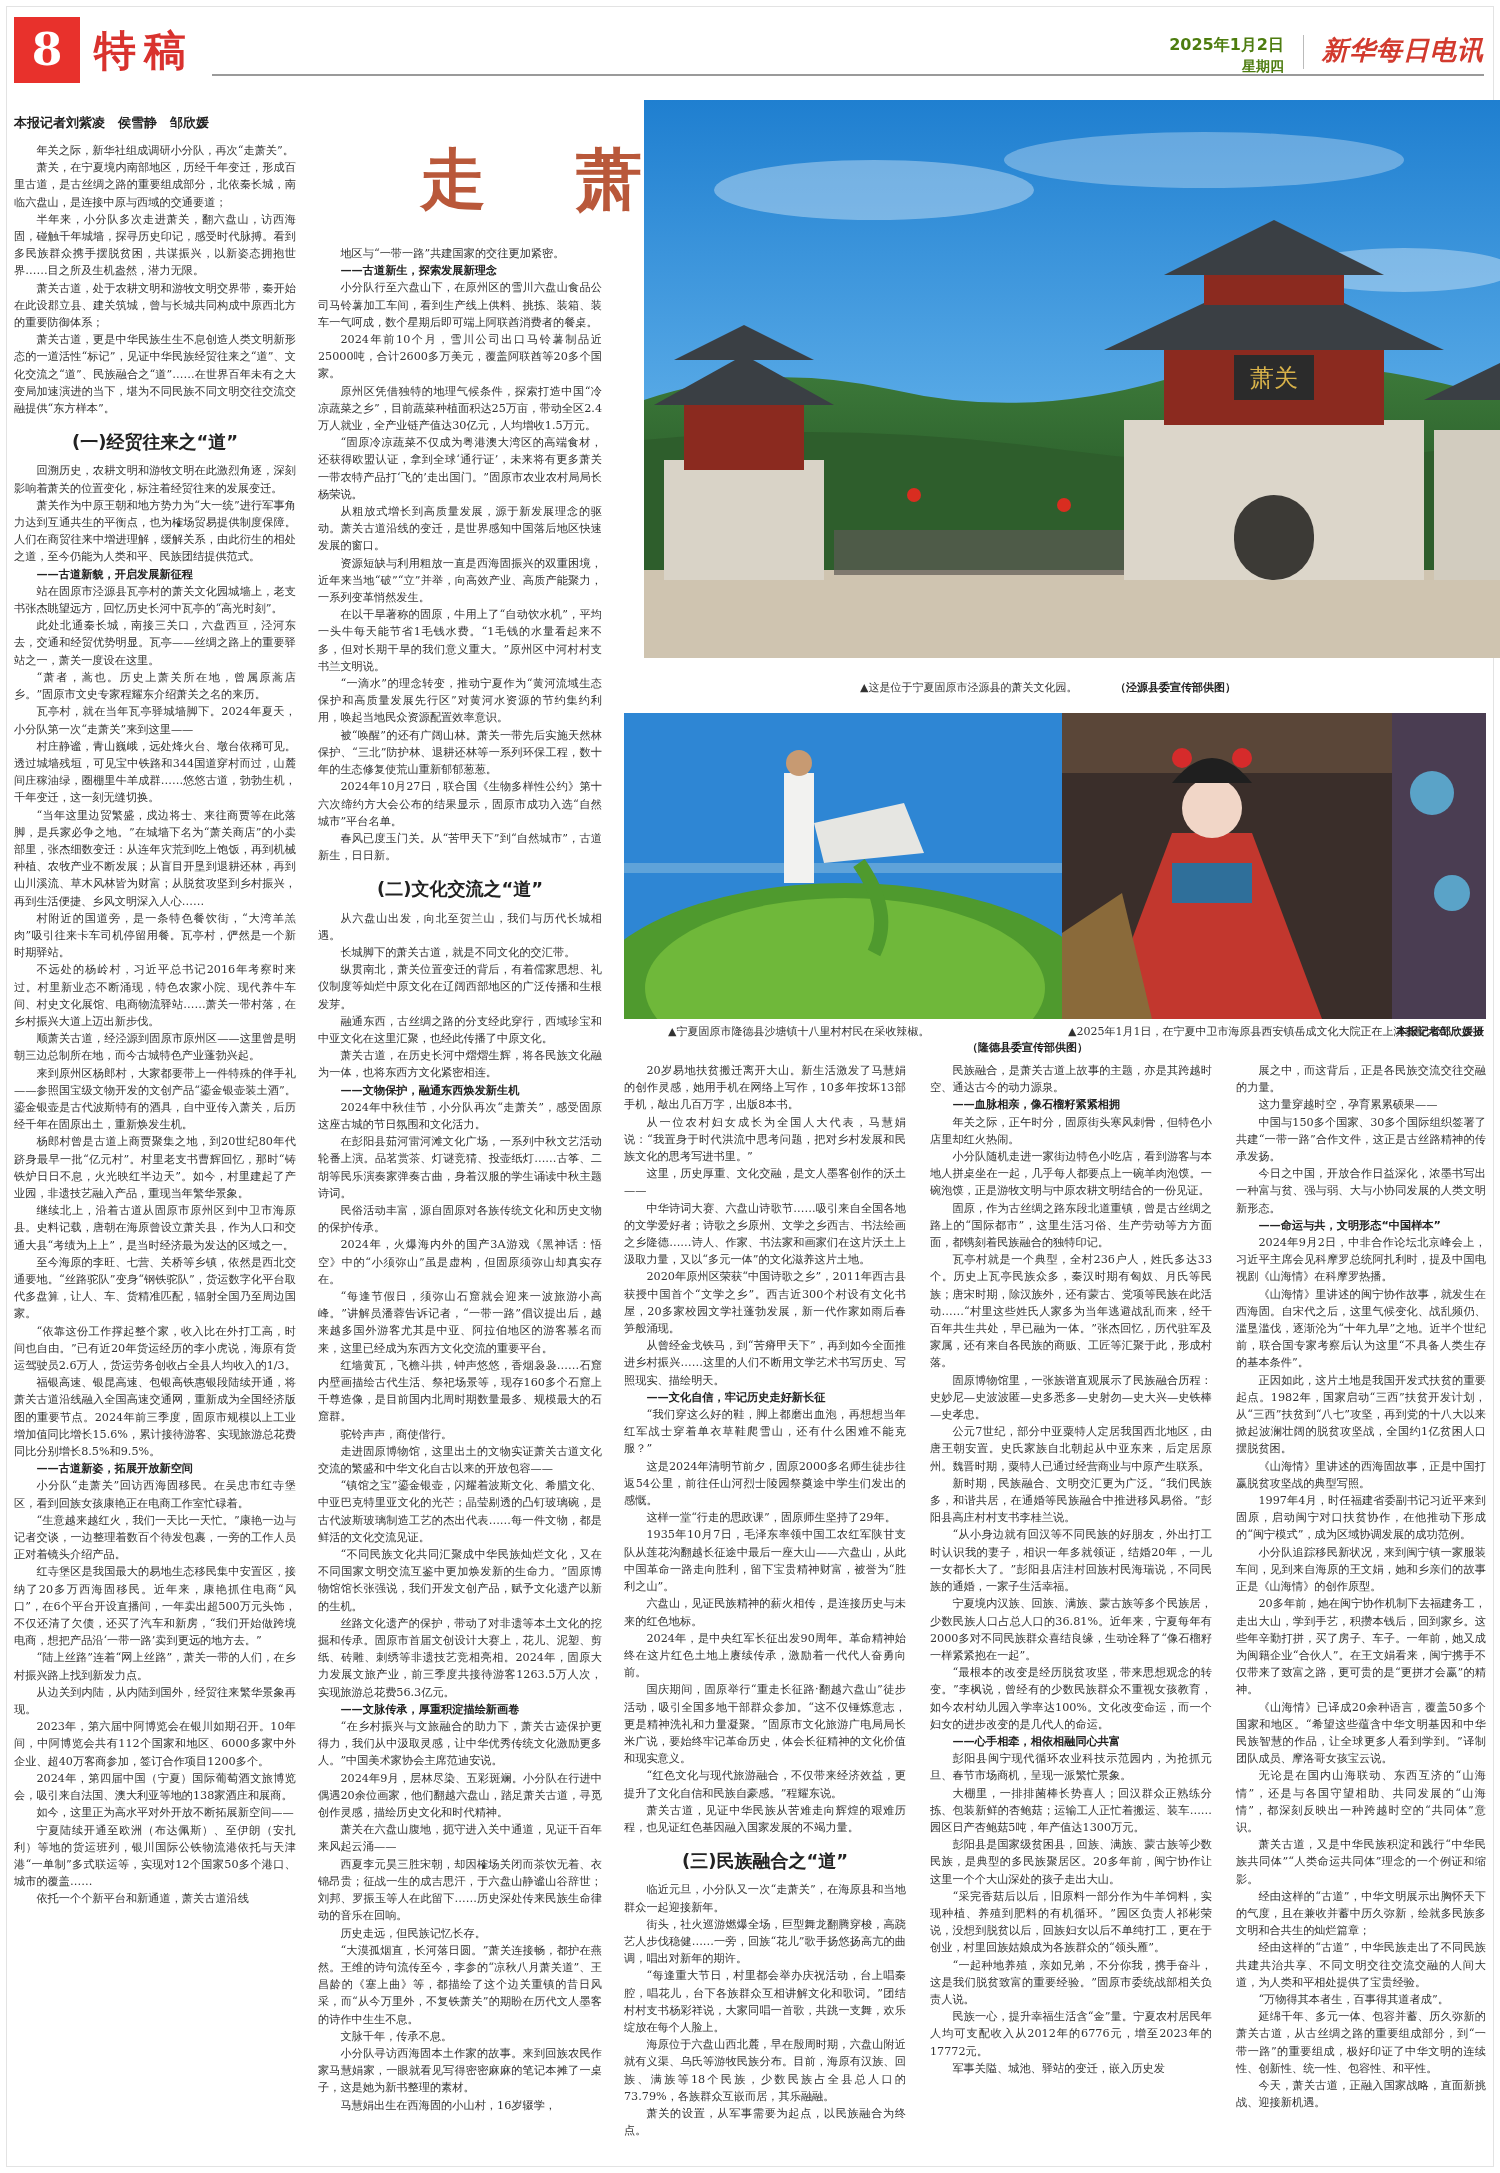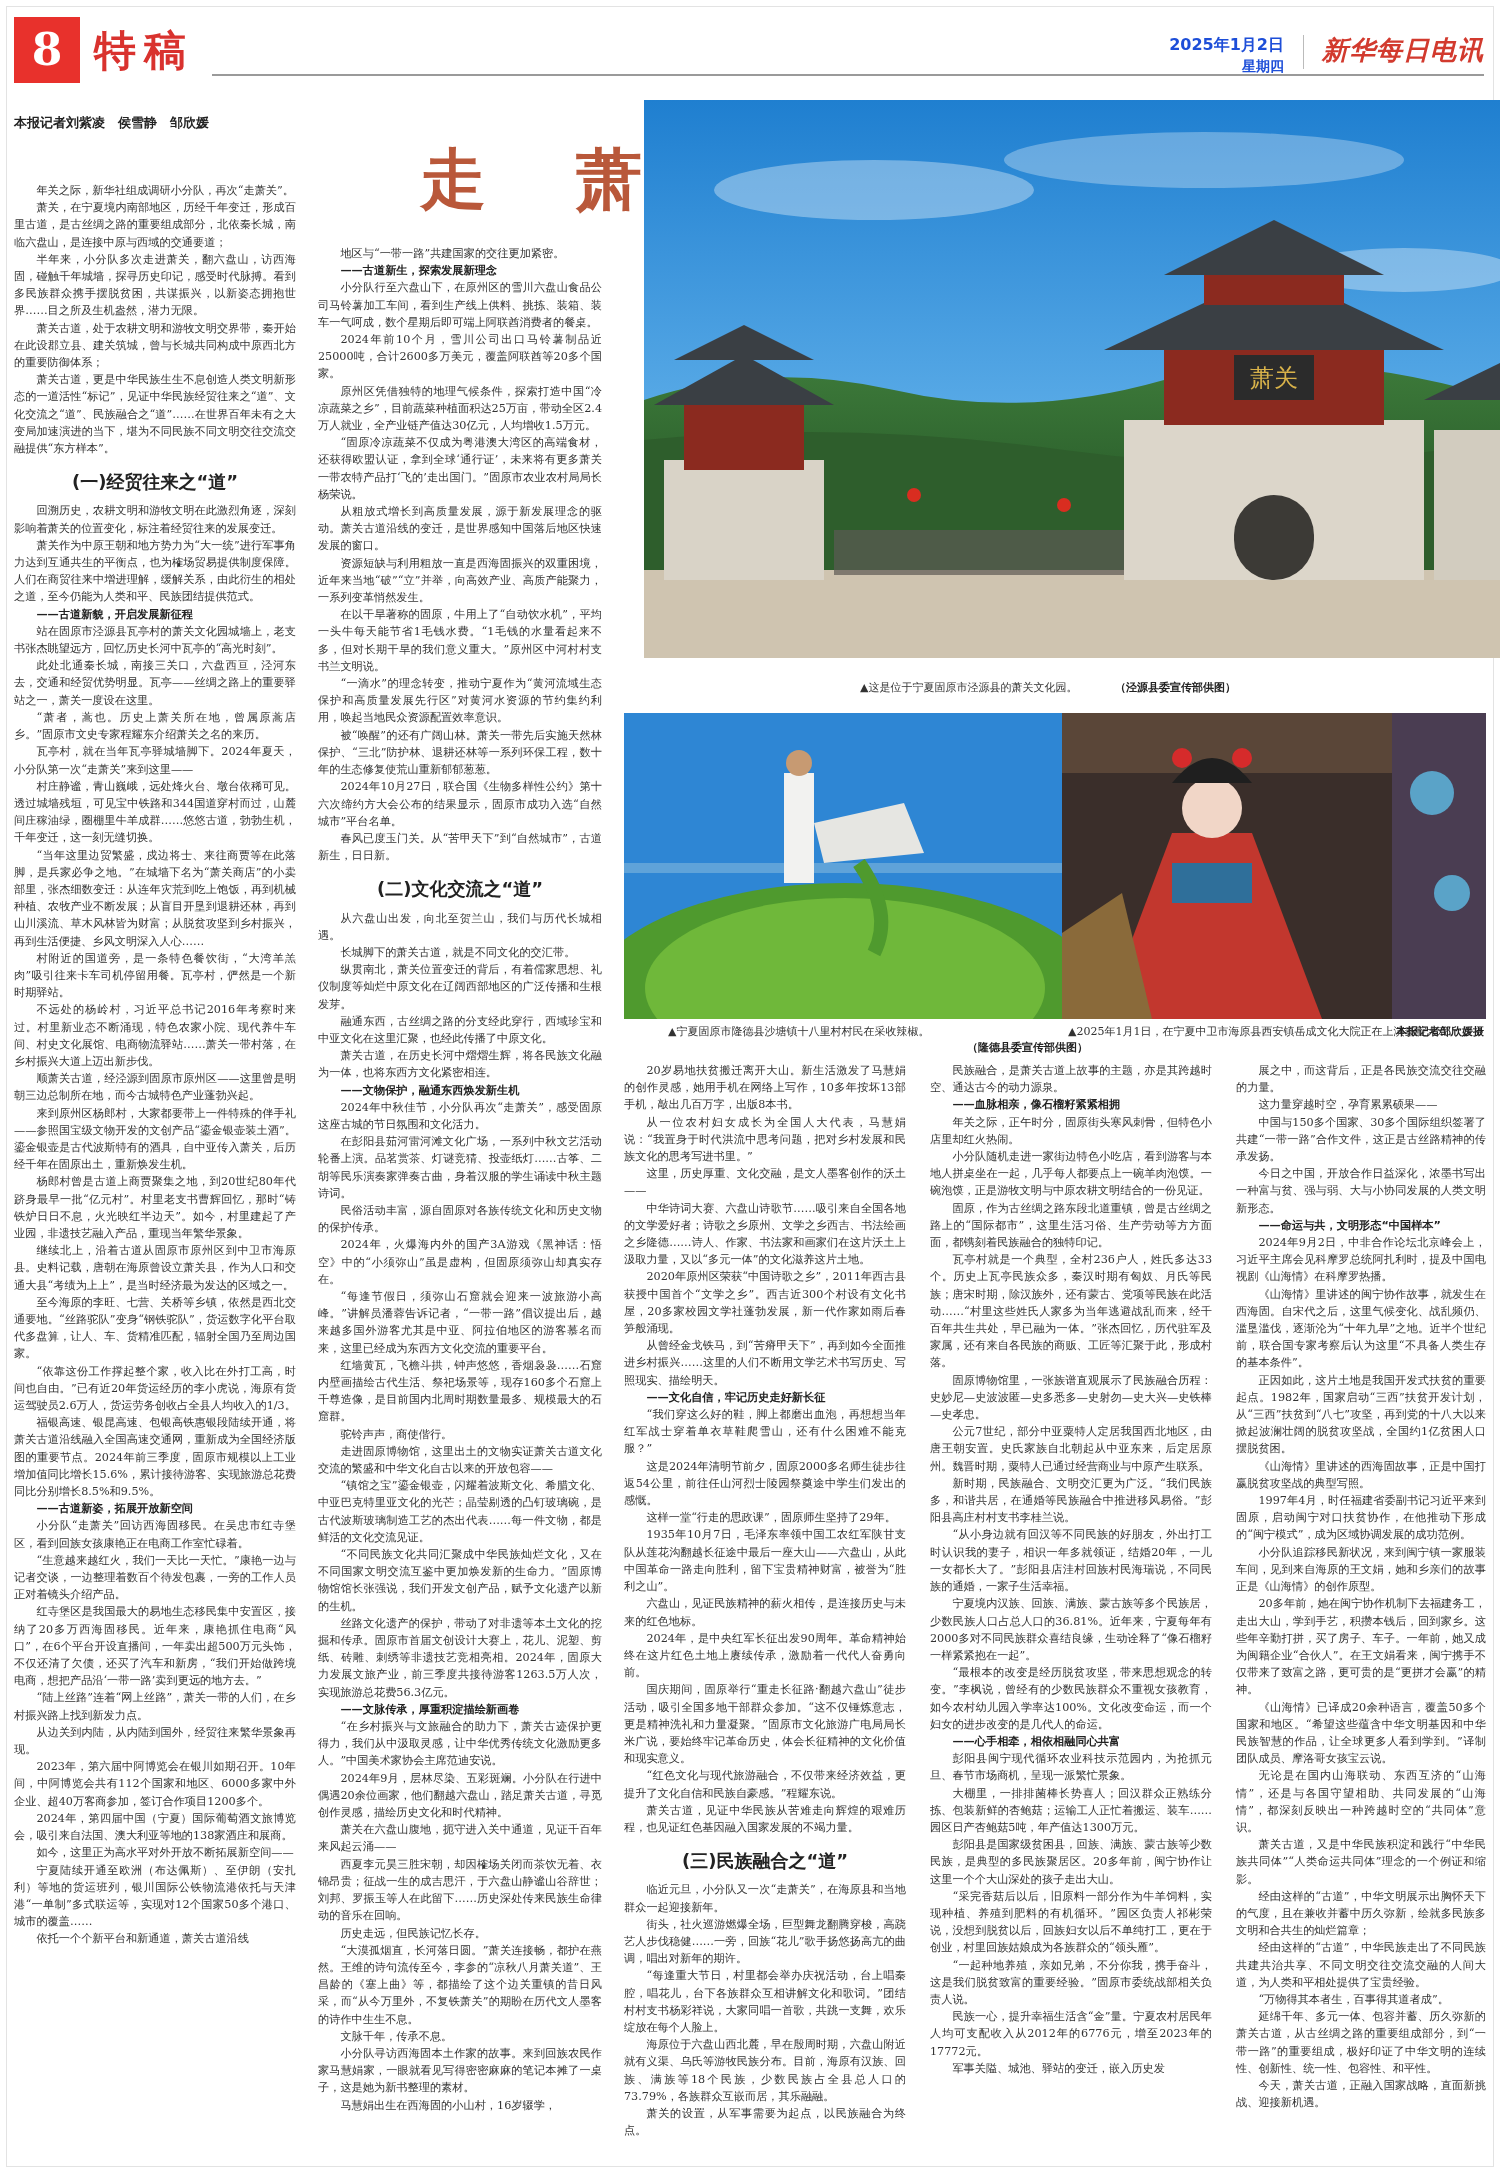--- a/index.html
+++ b/index.html
@@ -2,21 +2,21 @@
 <html><head>
 <meta charset="utf-8">
 <style>
   * { box-sizing: border-box; margin: 0; padding: 0; }
   body { width: 1500px; height: 2173px; background: #fff; font-family: "DejaVu Serif", "Liberation Serif", serif; color: #2a2a2a; position: relative; overflow: hidden; }
   .page { position: absolute; left: 6px; top: 6px; width: 1488px; height: 2161px; border: 1px solid #e3e3e3; }
   .masthead { position: absolute; left: 14px; top: 17px; width: 1470px; height: 60px; }
   .page-num { position: absolute; left: 0; top: 0; width: 66px; height: 66px; background: #e8312c; color: #fff; font-family: "DejaVu Serif", serif; font-size: 44px; font-weight: bold; text-align: center; line-height: 66px; }
   .section-name { position: absolute; left: 80px; top: 6px; color: #d9322e; font-family: "DejaVu Serif", serif; font-size: 42px; font-weight: bold; letter-spacing: 8px; }
   .mast-rule { position: absolute; left: 198px; top: 57px; width: 1272px; height: 2px; background: #9a9a9a; }
-  .date-block { position: absolute; right: 200px; top: 18px; text-align: right; font-family: "DejaVu Sans", sans-serif; color: #1d4ed8; }
+  .date-block { position: absolute; right: 200px; top: 18px; text-align: right; font-family: "DejaVu Sans", sans-serif; color: #4d7c0f; }
   .date-line { font-size: 16px; font-weight: bold; }
   .weekday { font-size: 14px; font-weight: bold; margin-top: 2px; }
   .mast-sep { position: absolute; right: 180px; top: 18px; width: 1px; height: 34px; background: #bbb; }
   .paper-name { position: absolute; right: 0; top: 16px; color: #d23a2e; font-family: "DejaVu Serif", serif; font-size: 26px; font-weight: bold; font-style: italic; letter-spacing: 1px; }
 
   .byline { position: absolute; left: 14px; top: 114px; font-family: "DejaVu Sans", sans-serif; font-size: 13px; font-weight: bold; color: #222; }
   .headline { position: absolute; left: 420px; top: 135px; color: #b9583a; font-family: "DejaVu Serif", serif; font-size: 66px; font-weight: bold; letter-spacing: 90px; }
 
   .col { position: absolute; font-size: 11.2px; line-height: 17.2px; text-align: justify; color: #333; }
   .col p { text-indent: 2em; }
@@ -127,21 +127,21 @@
 </div>
 <div class="caption" style="left:640px;top:1024px;width:420px;margin-left:28px;">
   <div>▲宁夏固原市隆德县沙塘镇十八里村村民在采收辣椒。</div>
   <div class="credit" style="text-align:right;">（隆德县委宣传部供图）</div>
 </div>
 <div class="caption" style="left:1068px;top:1024px;width:416px;">
   <div>▲2025年1月1日，在宁夏中卫市海原县西安镇岳成文化大院正在上演秦腔大戏。</div>
   <div class="credit" style="text-align:right;margin-top:-16px;">本报记者邹欣媛摄</div>
 </div>
 
-<div class="col" id="col1" style="left:14px;top:142px;width:282px;margin-top:40px;">
+<div class="col" id="col1" style="left:14px;top:142px;width:282px;">
     <p class="">年关之际，新华社组成调研小分队，再次“走萧关”。</p>
     <p class="">萧关，在宁夏境内南部地区，历经千年变迁，形成百里古道，是古丝绸之路的重要组成部分，北依秦长城，南临六盘山，是连接中原与西域的交通要道；</p>
     <p class="">半年来，小分队多次走进萧关，翻六盘山，访西海固，碰触千年城墙，探寻历史印记，感受时代脉搏。看到多民族群众携手摆脱贫困，共谋振兴，以新姿态拥抱世界……目之所及生机盎然，潜力无限。</p>
     <p class="">萧关古道，处于农耕文明和游牧文明交界带，秦开始在此设郡立县、建关筑城，曾与长城共同构成中原西北方的重要防御体系；</p>
     <p class="">萧关古道，更是中华民族生生不息创造人类文明新形态的一道活性“标记”，见证中华民族经贸往来之“道”、文化交流之“道”、民族融合之“道”……在世界百年未有之大变局加速演进的当下，堪为不同民族不同文明交往交流交融提供“东方样本”。</p>
     <h2 class="sechead">(一)经贸往来之“道”</h2>
     <p class="">回溯历史，农耕文明和游牧文明在此激烈角逐，深刻影响着萧关的位置变化，标注着经贸往来的发展变迁。</p>
     <p class="">萧关作为中原王朝和地方势力为“大一统”进行军事角力达到互通共生的平衡点，也为榷场贸易提供制度保障。人们在商贸往来中增进理解，缓解关系，由此衍生的相处之道，至今仍能为人类和平、民族团结提供范式。</p>
     <p class="sub">——古道新貌，开启发展新征程</p>
     <p class="">站在固原市泾源县瓦亭村的萧关文化园城墙上，老支书张杰眺望远方，回忆历史长河中瓦亭的“高光时刻”。</p>

